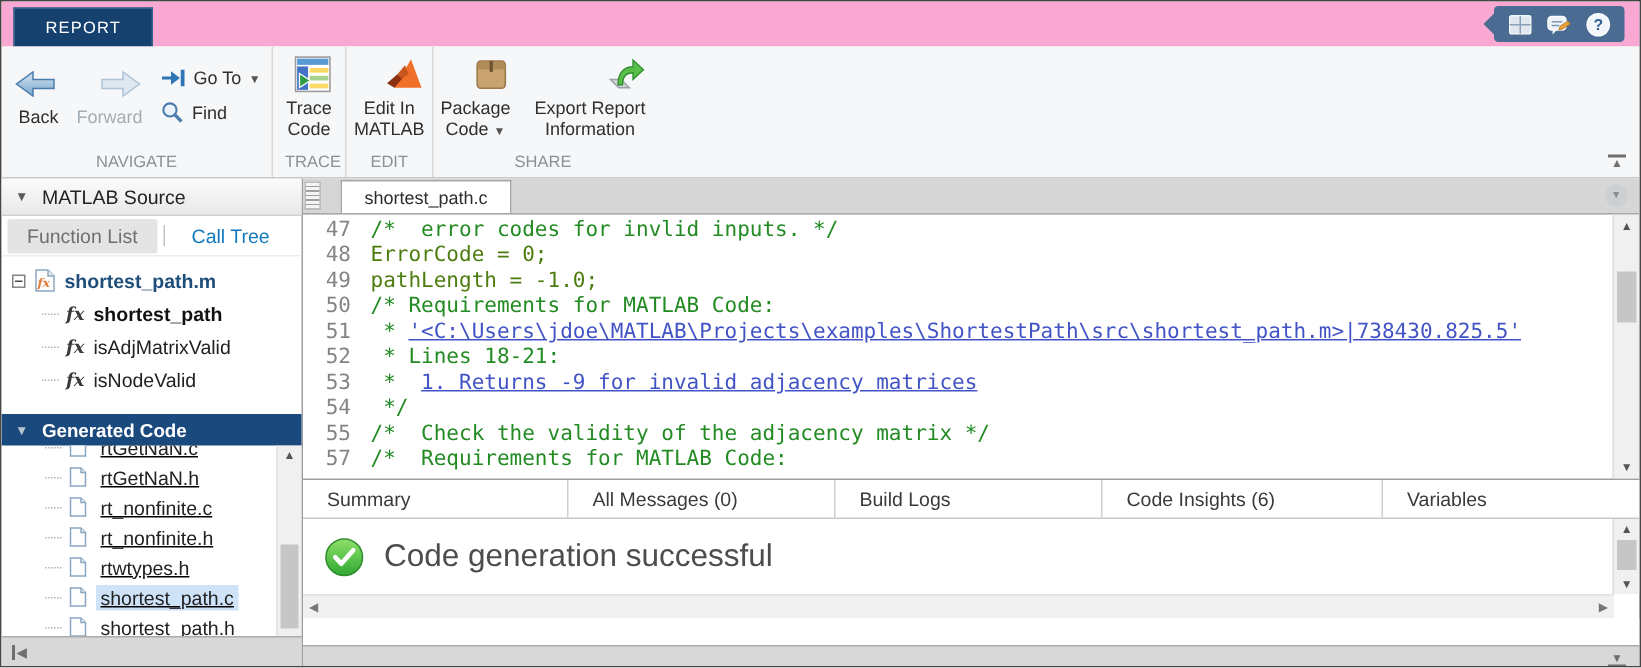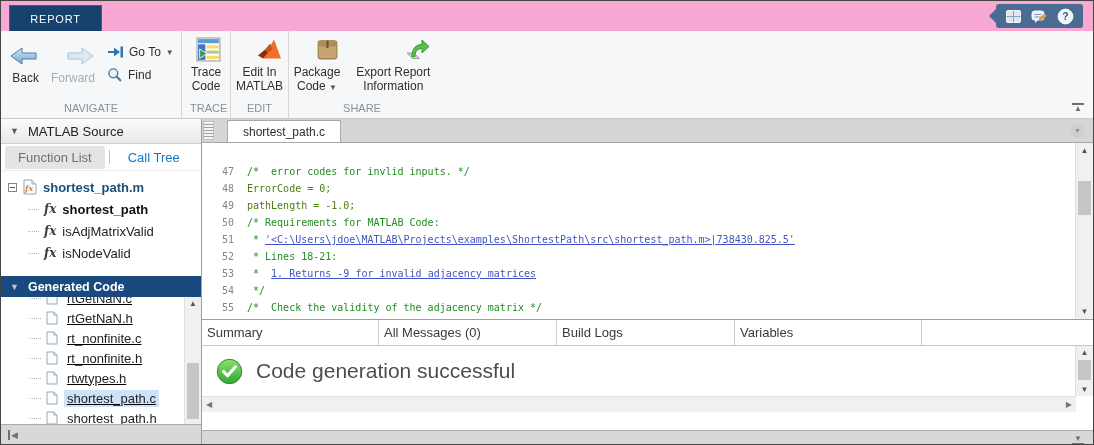--- a/index.html
+++ b/index.html
@@ -75,34 +75,34 @@
   .collapse-left .vbar{width:2px;height:10px;background:#6f6f6f;margin-right:1px;display:inline-block;}
   
   .content{flex:1;display:flex;flex-direction:column;min-width:0;}
   .tabbar{height:23px;flex:0 0 auto;background:#d6d6d6;border-bottom:1px solid #a8a8a8;display:flex;align-items:flex-end;position:relative;}
   .grip{width:9px;height:17px;margin:2px 0 2px 1px;background:repeating-linear-gradient(#f4f4f4 0 2px,#9f9f9f 2px 3px);border:1px solid #bdbdbd;align-self:flex-start;}
   .etab{height:22px;background:#fff;border:1px solid #a8a8a8;border-bottom:none;margin-left:13px;padding:0 15px;
     display:flex;align-items:center;font-size:12px;color:#2e2e2e;box-sizing:border-box;}
   .tab-menu{position:absolute;right:8px;top:4px;width:15px;height:15px;border-radius:50%;background:#cdd0d2;
     display:flex;align-items:center;justify-content:center;font-size:7px;color:#8a8e91;}
   .code-wrap{height:176px;flex:0 0 auto;display:flex;border-bottom:1px solid #9e9e9e;overflow:hidden;}
-  .code{flex:1;overflow:hidden;font-family:"DejaVu Sans Mono",monospace;font-size:10px;line-height:17px;padding-top:20px;}
+  .code{flex:1;overflow:hidden;font-family:"DejaVu Sans Mono",monospace;font-size:14px;line-height:17px;padding-top:2px;}
   .cline{white-space:pre;}
   .lnum{display:inline-block;width:32px;text-align:right;margin-right:13px;color:#848484;}
   .seg-comment{color:#228B22;}
   .seg-plain{color:#4d7c0f;}
   .seg-link{color:#4254c5;text-decoration:underline;}
   .vscroll{width:17px;flex:0 0 auto;background:#f0f0f0;border-left:1px solid #dedede;position:relative;}
   .vscroll .a{position:absolute;left:0;right:0;text-align:center;font-size:8px;color:#555;}
   .vscroll .a.up{top:3px;} .vscroll .a.dn{bottom:3px;}
   .vscroll .thumb{position:absolute;left:2px;right:2px;background:#c6c6c6;}
   .code-thumb{top:38px;height:34px;}
   
   .btabs{height:25px;flex:0 0 auto;display:flex;border-bottom:1px solid #c8c8c8;background:#fff;}
-  .btab{display:flex;align-items:center;padding-left:5px;font-size:13px;color:#3a3a3a;border-right:1px solid #cfcfcf;box-sizing:border-box;}
+  .btab{display:flex;align-items:center;padding-left:16px;font-size:13px;color:#3a3a3a;border-right:1px solid #cfcfcf;box-sizing:border-box;}
   .btab:nth-child(1){width:177px;} .btab:nth-child(2){width:178px;} .btab:nth-child(3){width:178px;}
   .btab:nth-child(4){width:187px;} .btab:nth-child(5){flex:1;border-right:none;}
   .bmsg-row{height:50px;flex:0 0 auto;display:flex;}
   .bmsg{flex:1;display:flex;align-items:center;gap:13px;padding-left:14px;min-width:0;}
   .bmsg-text{font-size:21px;color:#4d4d4d;white-space:nowrap;}
   .bv{position:relative;width:17px;flex:0 0 auto;background:#f0f0f0;border-left:1px solid #dedede;}
   .bv-thumb{top:14px;height:20px;}
   .hscroll{height:15px;flex:0 0 auto;background:#f0f0f0;border-top:1px solid #e0e0e0;margin-right:17px;position:relative;}
   .hscroll .a{position:absolute;top:0;bottom:0;display:flex;align-items:center;font-size:8px;color:#777;}
   .hscroll .a.l{left:4px;} .hscroll .a.r{right:4px;}
@@ -384,20 +384,21 @@
           <span class="a up">▲</span>
           <span class="thumb code-thumb"></span>
           <span class="a dn">▼</span>
         </div>
       </div>
 
       <div class="btabs" id="btabs">
           <div class="btab">Summary</div>
           <div class="btab">All Messages (0)</div>
           <div class="btab">Build Logs</div>
+          <div class="btab">Code Insights (6)</div>
           <div class="btab">Variables</div>
         </div>
       <div class="bmsg-row">
         <div class="bmsg">
           <svg width="27" height="27" viewBox="0 0 27 27">
             <defs>
                 <linearGradient id="gk" x1="0" y1="0" x2="0" y2="1">
               <stop offset="0" stop-color="#8fe06a"></stop>
                   <stop offset="1" stop-color="#2fa832"></stop>
                 </linearGradient>

